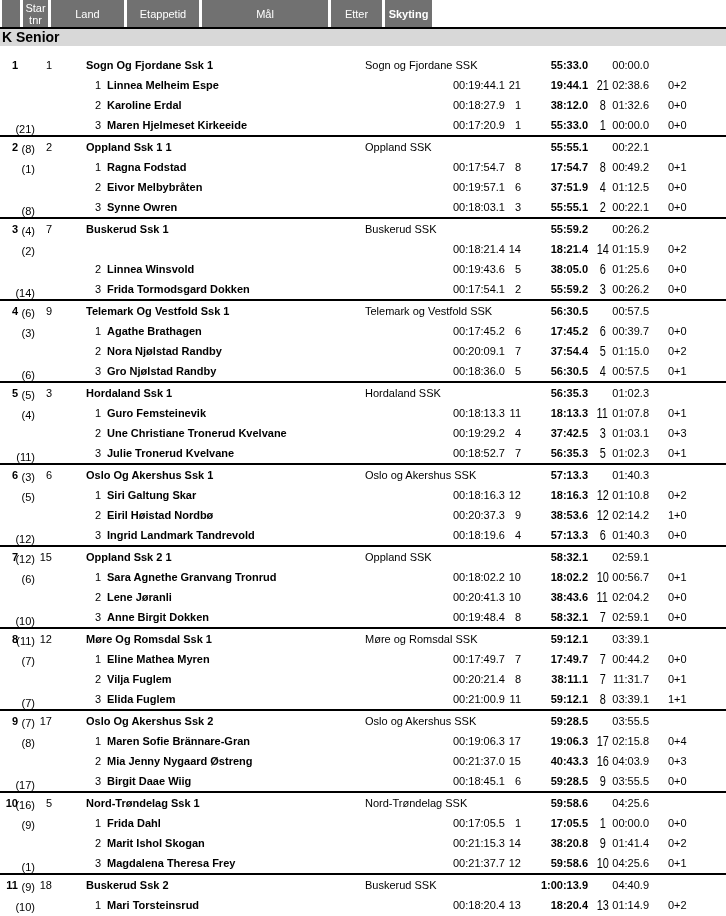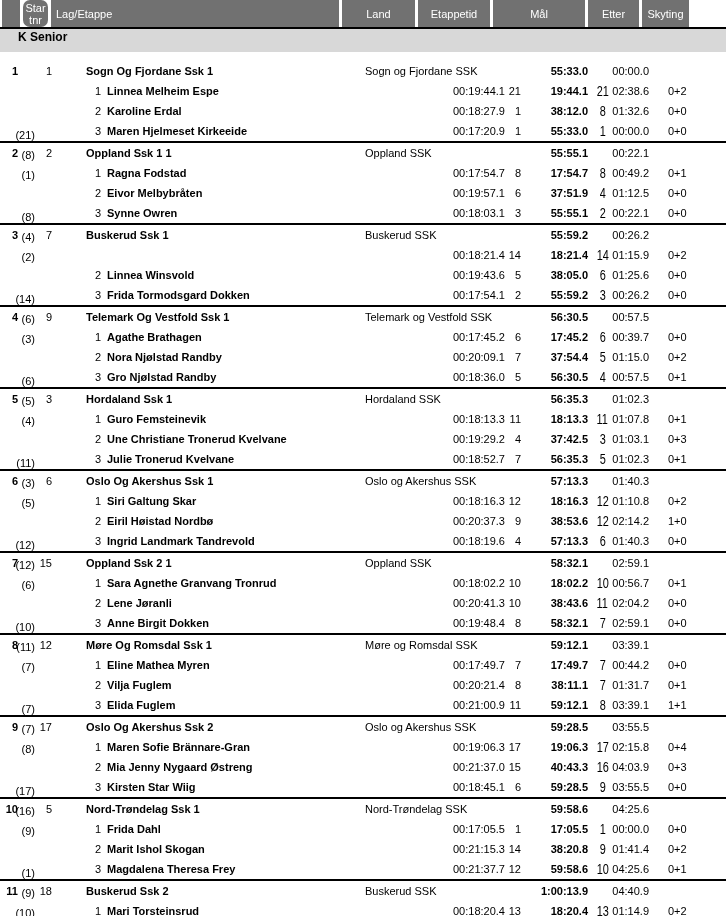--- a/index.html
+++ b/index.html
@@ -12,34 +12,34 @@
   }
   .page { position: relative; width: 726px; height: 916px; }
 
   
   .thead { display: flex; padding-left: 2px; height: 27px; }
   .th {
     background: #717171; color: #fff;
     display: flex; align-items: center; justify-content: center;
     margin-right: 3px; line-height: 12px; text-align: center;
   }
-  .th:last-child { margin-right: 0; }
+  .th:last-child { margin-right: 0; font-weight: bold; }
   .th-plass   { width: 15px; justify-content: flex-start; padding-left: 18px; }
-  .th-startnr { width: 25px; flex-direction: column; border-radius: 7px; }
+  .th-startnr { width: 25px; flex-direction: column; }
   .th-lag     { width: 288px; justify-content: flex-start; padding-left: 5px; }
   .th-land    { width: 73px; }
   .th-etid    { width: 72px; }
-  .th-maal    { width: 92px; }
+  .th-maal    { width: 126px; }
   .th-etter   { width: 51px; }
   .th-skyting { width: 47px; }
 
   .header-divider { height: 2px; background: #000; }
   .section-band {
-    height: 23px; line-height: 17px; background: #d8d8d8;
-    font-weight: bold; font-size: 12px; padding-left: 18px;
+    height: 17px; line-height: 17px; background: #d8d8d8;
+    font-weight: bold; font-size: 14px; padding-left: 2px;
   }
   .spacer { height: 9px; }
 
   
   .team-block { border-bottom: 2px solid #000; }
   .team-block:last-child { border-bottom: none; }
   .row { position: relative; height: 20px; line-height: 20px; white-space: nowrap; }
 
   .c { position: absolute; top: 0; height: 20px; }
   .c-plass  { left: 0;   width: 38px; text-align: right; }
@@ -63,21 +63,20 @@
 <body>
 
 <div class="page">
 
   <div class="thead">
     <div class="th th-plass">Plass</div>
     <div class="th th-startnr">
       <span>Star</span>
       <span>tnr</span>
     </div>
-    <div class="th th-lag">Lag/Etappe</div>
     <div class="th th-land">Land</div>
     <div class="th th-etid">Etappetid</div>
     <div class="th th-maal">Mål</div>
     <div class="th th-etter">Etter</div>
     <div class="th th-skyting">Skyting</div>
   </div>
 
   <div class="header-divider"></div>
 
   <div class="section-band">K Senior</div>
@@ -383,21 +382,21 @@
           <span class="c c-etter">00:44.2</span>
           <span class="c c-skyt">0+0</span>
         </div>
         <div class="row leg-row">
           <span class="c c-plass">(7)</span>
           <span class="c c-lag"><span class="leg-no">2</span><span class="leg-name">Vilja Fuglem</span></span>
           <span class="c c-etime">00:20:21.4</span>
           <span class="c c-erank">8</span>
           <span class="c c-maal">38:11.1</span>
           <span class="c c-mrank"><span class="narrow">7</span></span>
-          <span class="c c-etter">01:31.7</span>
+          <span class="c c-etter">11:31.7</span>
           <span class="c c-skyt">0+1</span>
         </div>
         <div class="row leg-row">
           <span class="c c-plass">(8)</span>
           <span class="c c-lag"><span class="leg-no">3</span><span class="leg-name">Elida Fuglem</span></span>
           <span class="c c-etime">00:21:00.9</span>
           <span class="c c-erank">11</span>
           <span class="c c-maal">59:12.1</span>
           <span class="c c-mrank"><span class="narrow">8</span></span>
           <span class="c c-etter">03:39.1</span>
@@ -428,21 +427,21 @@
           <span class="c c-lag"><span class="leg-no">2</span><span class="leg-name">Mia Jenny Nygaard Østreng</span></span>
           <span class="c c-etime">00:21:37.0</span>
           <span class="c c-erank">15</span>
           <span class="c c-maal">40:43.3</span>
           <span class="c c-mrank"><span class="narrow">16</span></span>
           <span class="c c-etter">04:03.9</span>
           <span class="c c-skyt">0+3</span>
         </div>
         <div class="row leg-row">
           <span class="c c-plass">(9)</span>
-          <span class="c c-lag"><span class="leg-no">3</span><span class="leg-name">Kirsten Star Wiig</span></span>
+          <span class="c c-lag"><span class="leg-no">3</span><span class="leg-name">Birgit Daae Wiig</span></span>
           <span class="c c-etime">00:18:45.1</span>
           <span class="c c-erank">6</span>
           <span class="c c-maal">59:28.5</span>
           <span class="c c-mrank"><span class="narrow">9</span></span>
           <span class="c c-etter">03:55.5</span>
           <span class="c c-skyt">0+0</span>
         </div>
       </div>
       <div class="team-block">
         <div class="row team-row">

